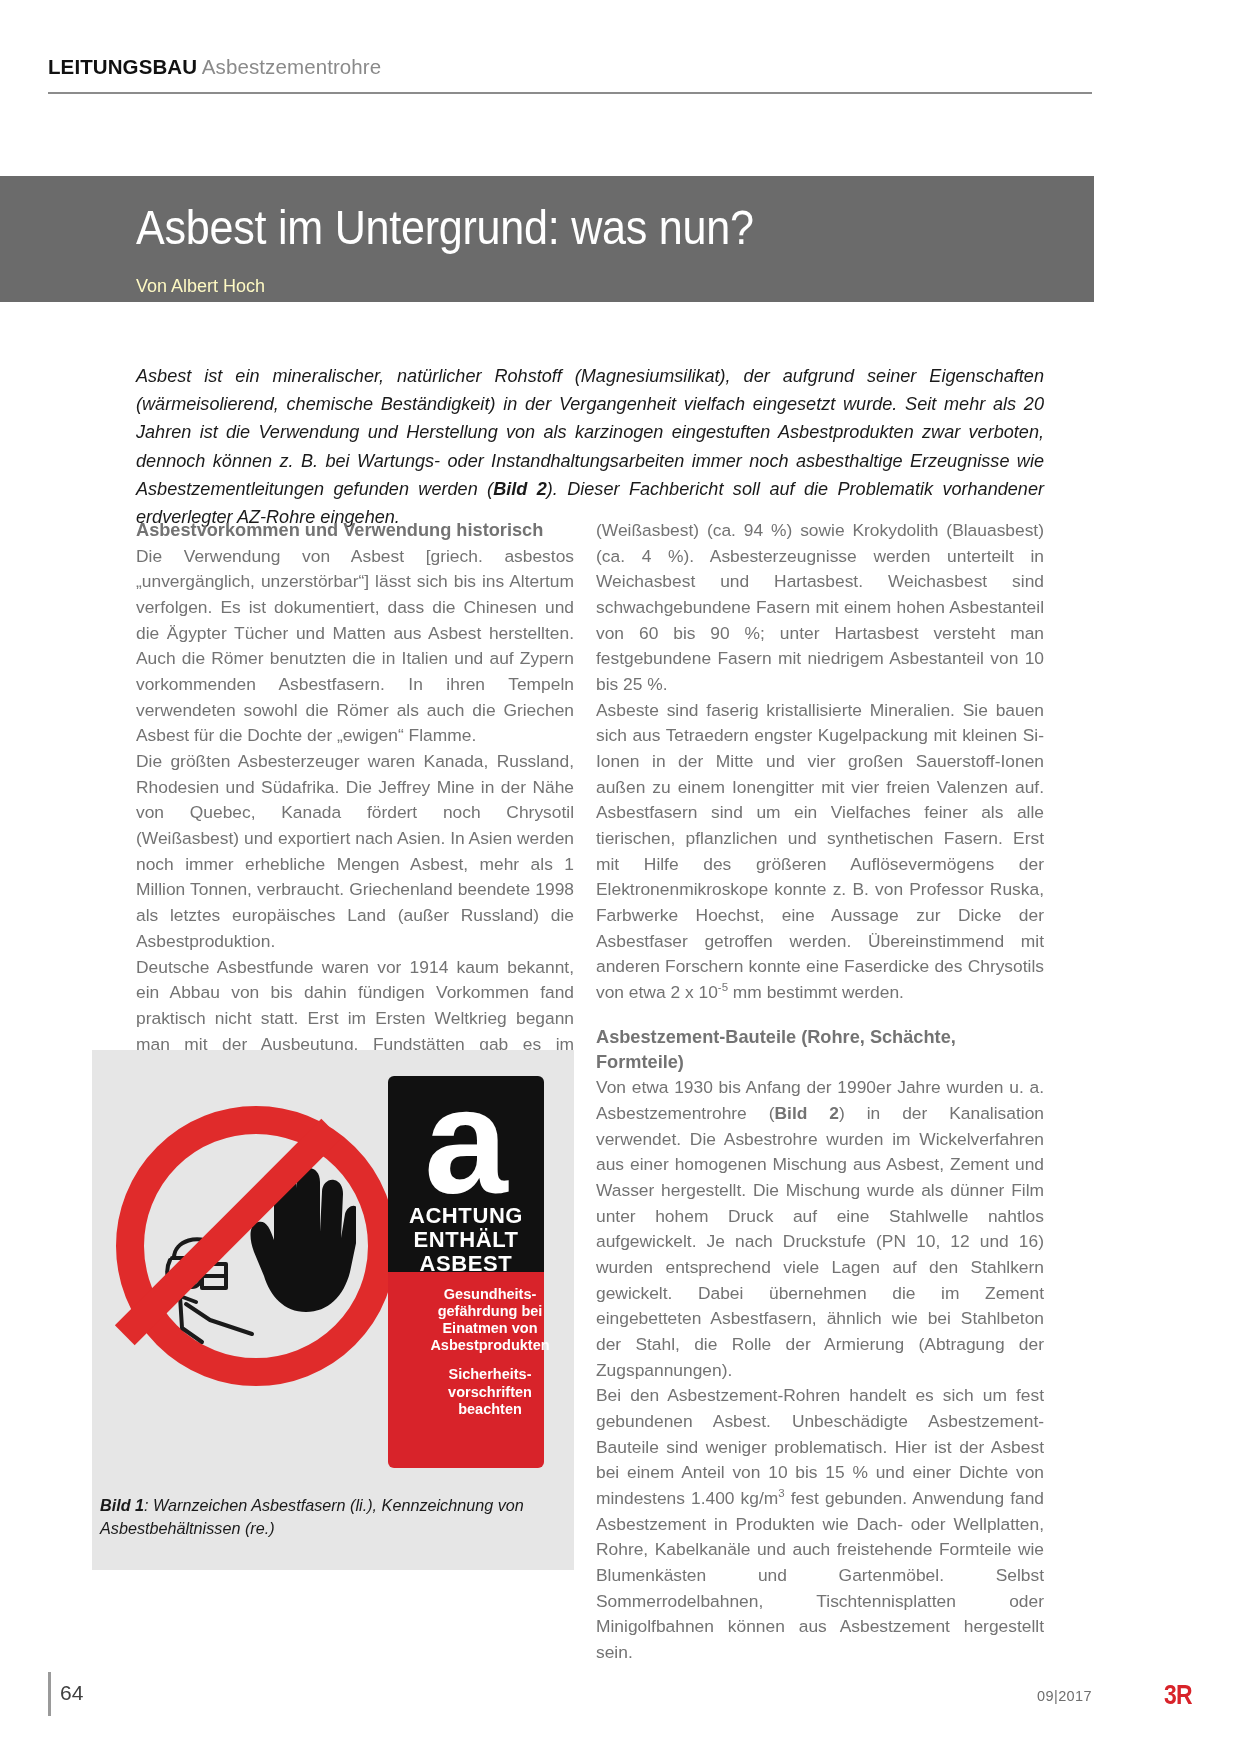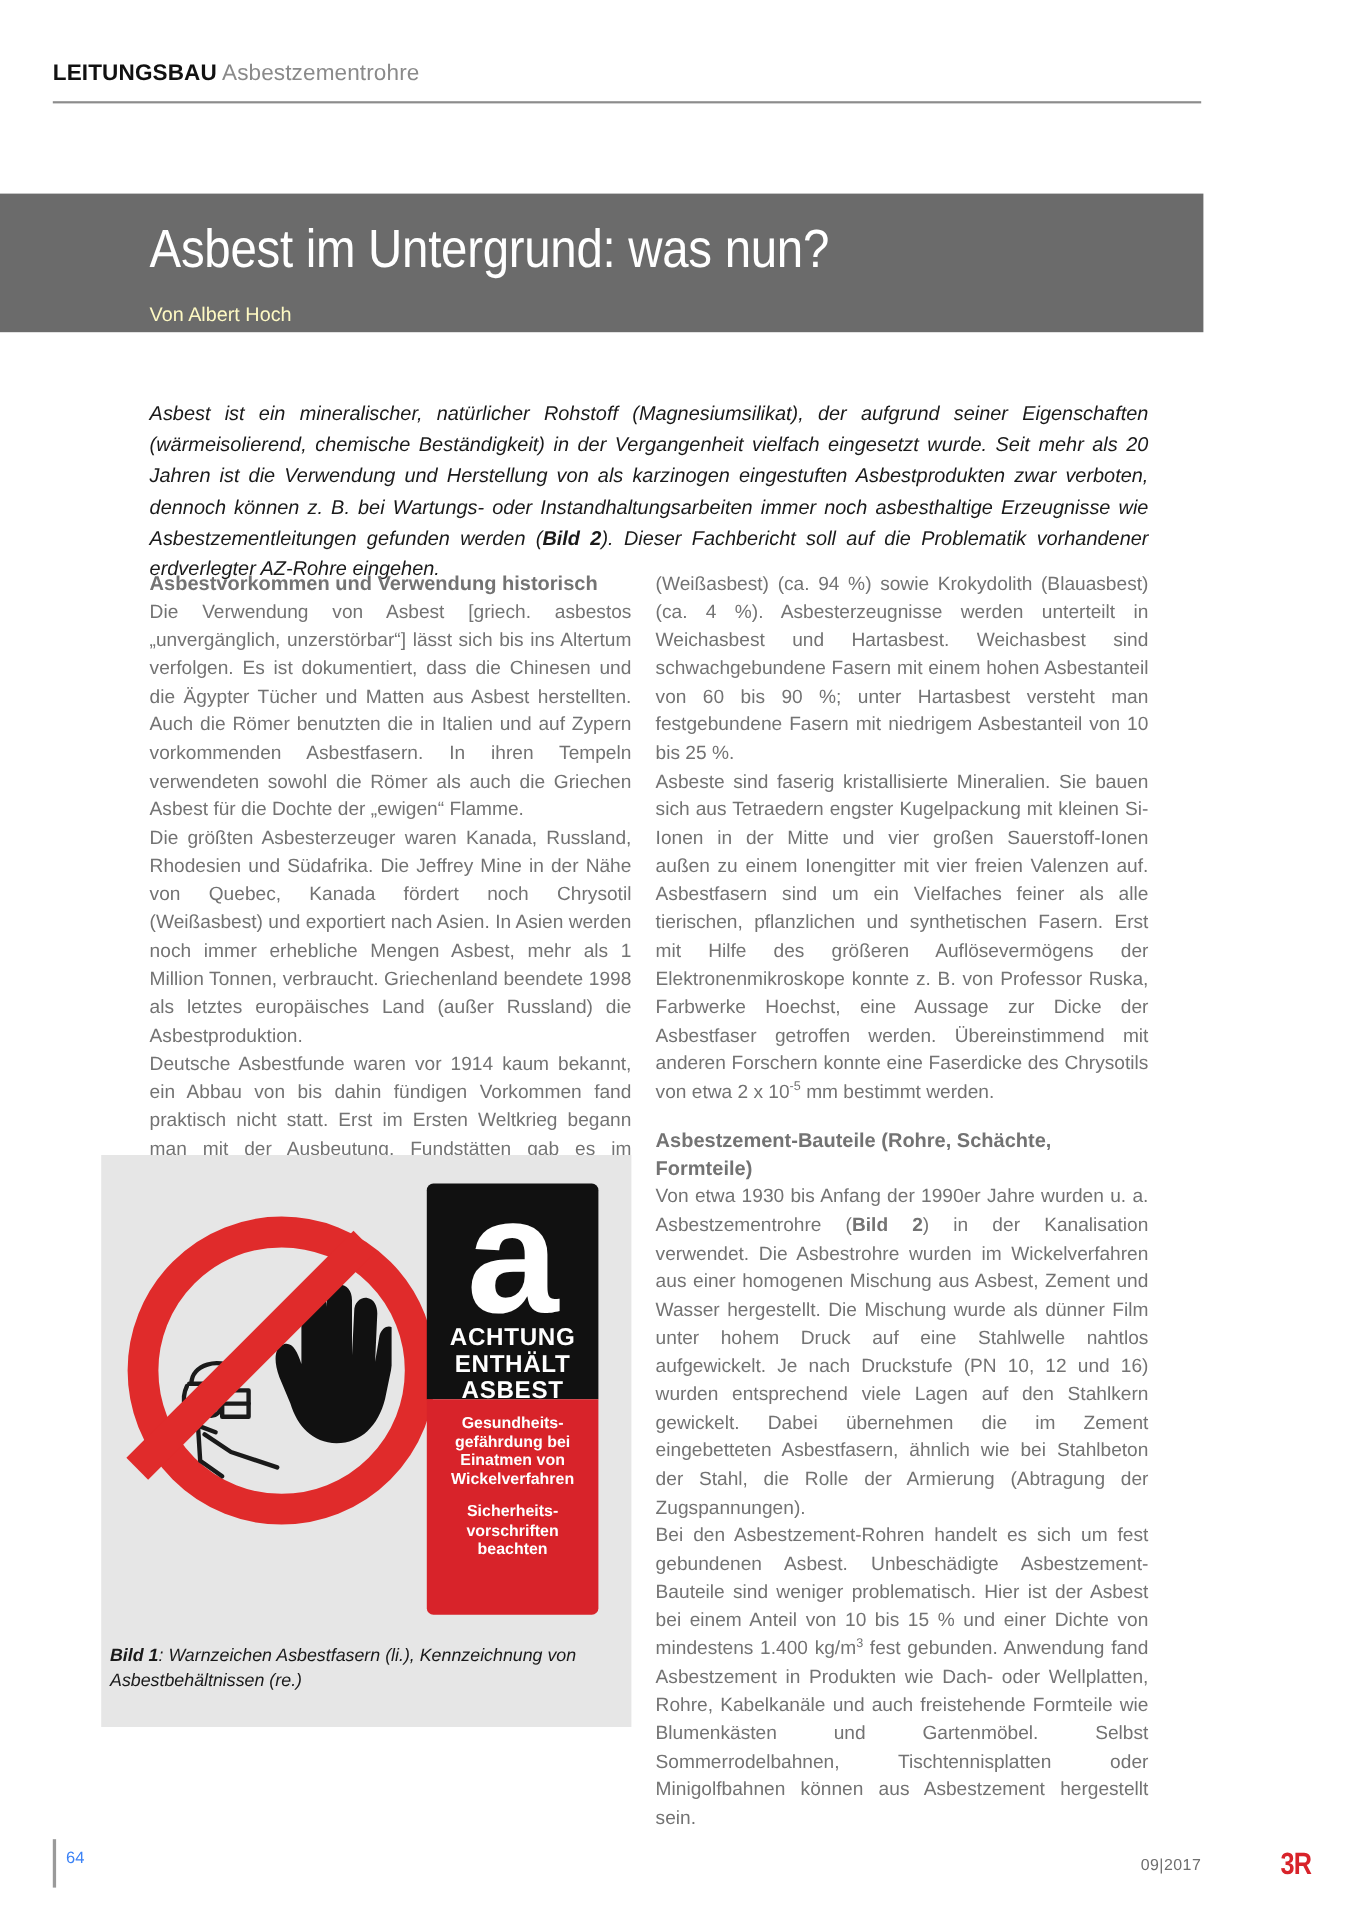--- a/index.html
+++ b/index.html
@@ -224,20 +224,21 @@
   .label .redtext {
     position: absolute;
     left: 0;
     top: 210px;
     width: 156px;
     text-align: center;
     font-size: 14.5px;
     font-weight: bold;
     color: #ffffff;
     line-height: 1.18;
+    padding-left: 24px;
   }
   .label .redtext .gap { display: block; height: 12px; }
 
   .fig-caption {
     position: absolute;
     left: 8px;
     top: 444px;
     width: 452px;
     font-size: 16.2px;
     font-style: italic;
@@ -252,22 +253,22 @@
     left: 48px;
     top: 1672px;
     width: 3px;
     height: 44px;
     background: #9a9a9a;
   }
   .folio {
     position: absolute;
     left: 60px;
     top: 1681px;
-    font-size: 15px;
-    color: #3b82f6;
+    font-size: 21px;
+    color: #404040;
     font-family: "Liberation Sans Narrow", "Liberation Sans", sans-serif;
   }
   .issue {
     position: absolute;
     right: 148px;
     top: 1688px;
     font-size: 14.5px;
     color: #6e6e6e;
     font-family: "Liberation Sans Narrow", "Liberation Sans", sans-serif;
     letter-spacing: 0.4px;
@@ -353,21 +354,21 @@
       <div class="achtung">
         <span>ACHTUNG</span><br>
         <span>ENTHÄLT</span><br>
         <span>ASBEST</span>
       </div>
       <div class="redbox"></div>
       <div class="redtext">
         <span>Gesundheits-</span><br>
         <span>gefährdung bei</span><br>
         <span>Einatmen von</span><br>
-        <span>Wickelverfahren</span>
+        <span>Asbestprodukten</span>
         <span class="gap"></span>
         <span>Sicherheits-</span><br>
         <span>vorschriften</span><br>
         <span>beachten</span>
       </div>
     </div>
   </div>
 
   <div class="fig-caption">
     <b>Bild 1</b><span>: Warnzeichen Asbestfasern (li.), Kennzeichnung von Asbestbehältnissen (re.)</span>

